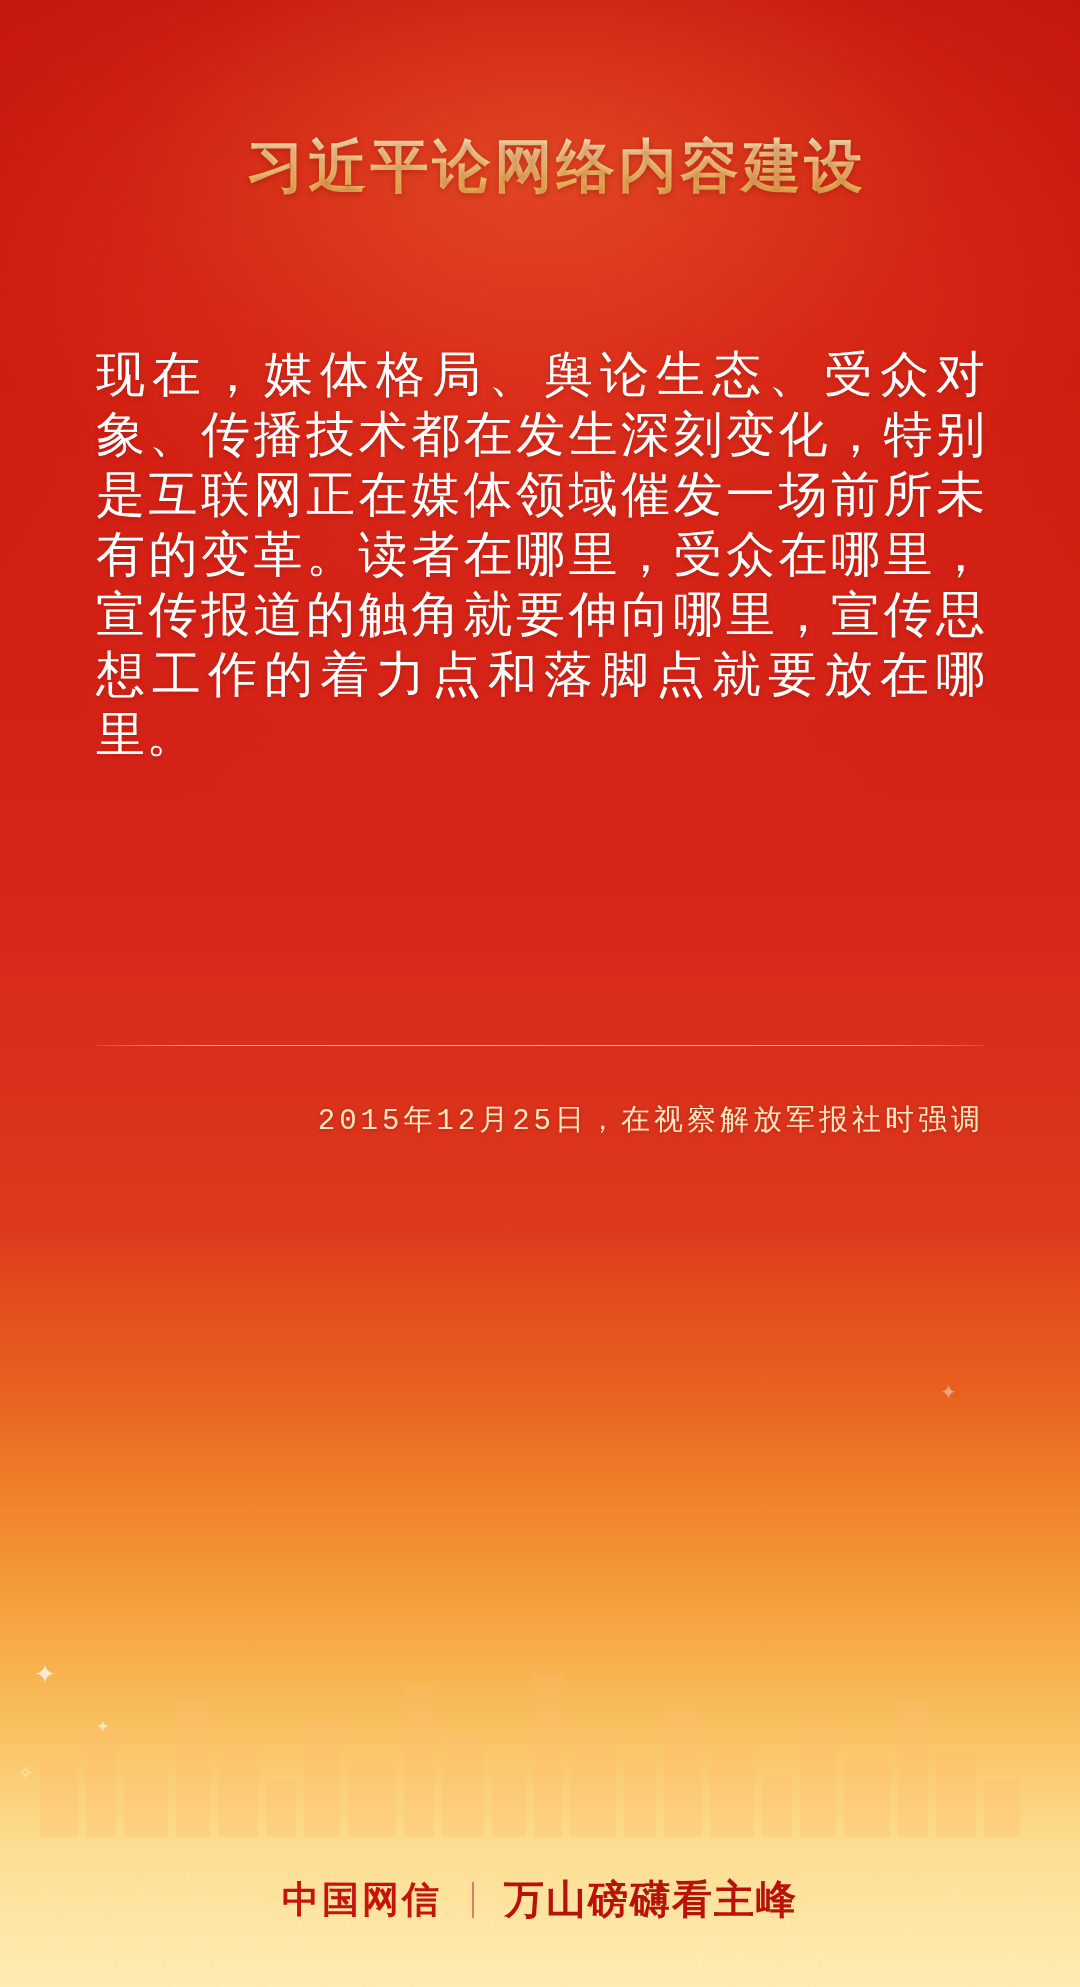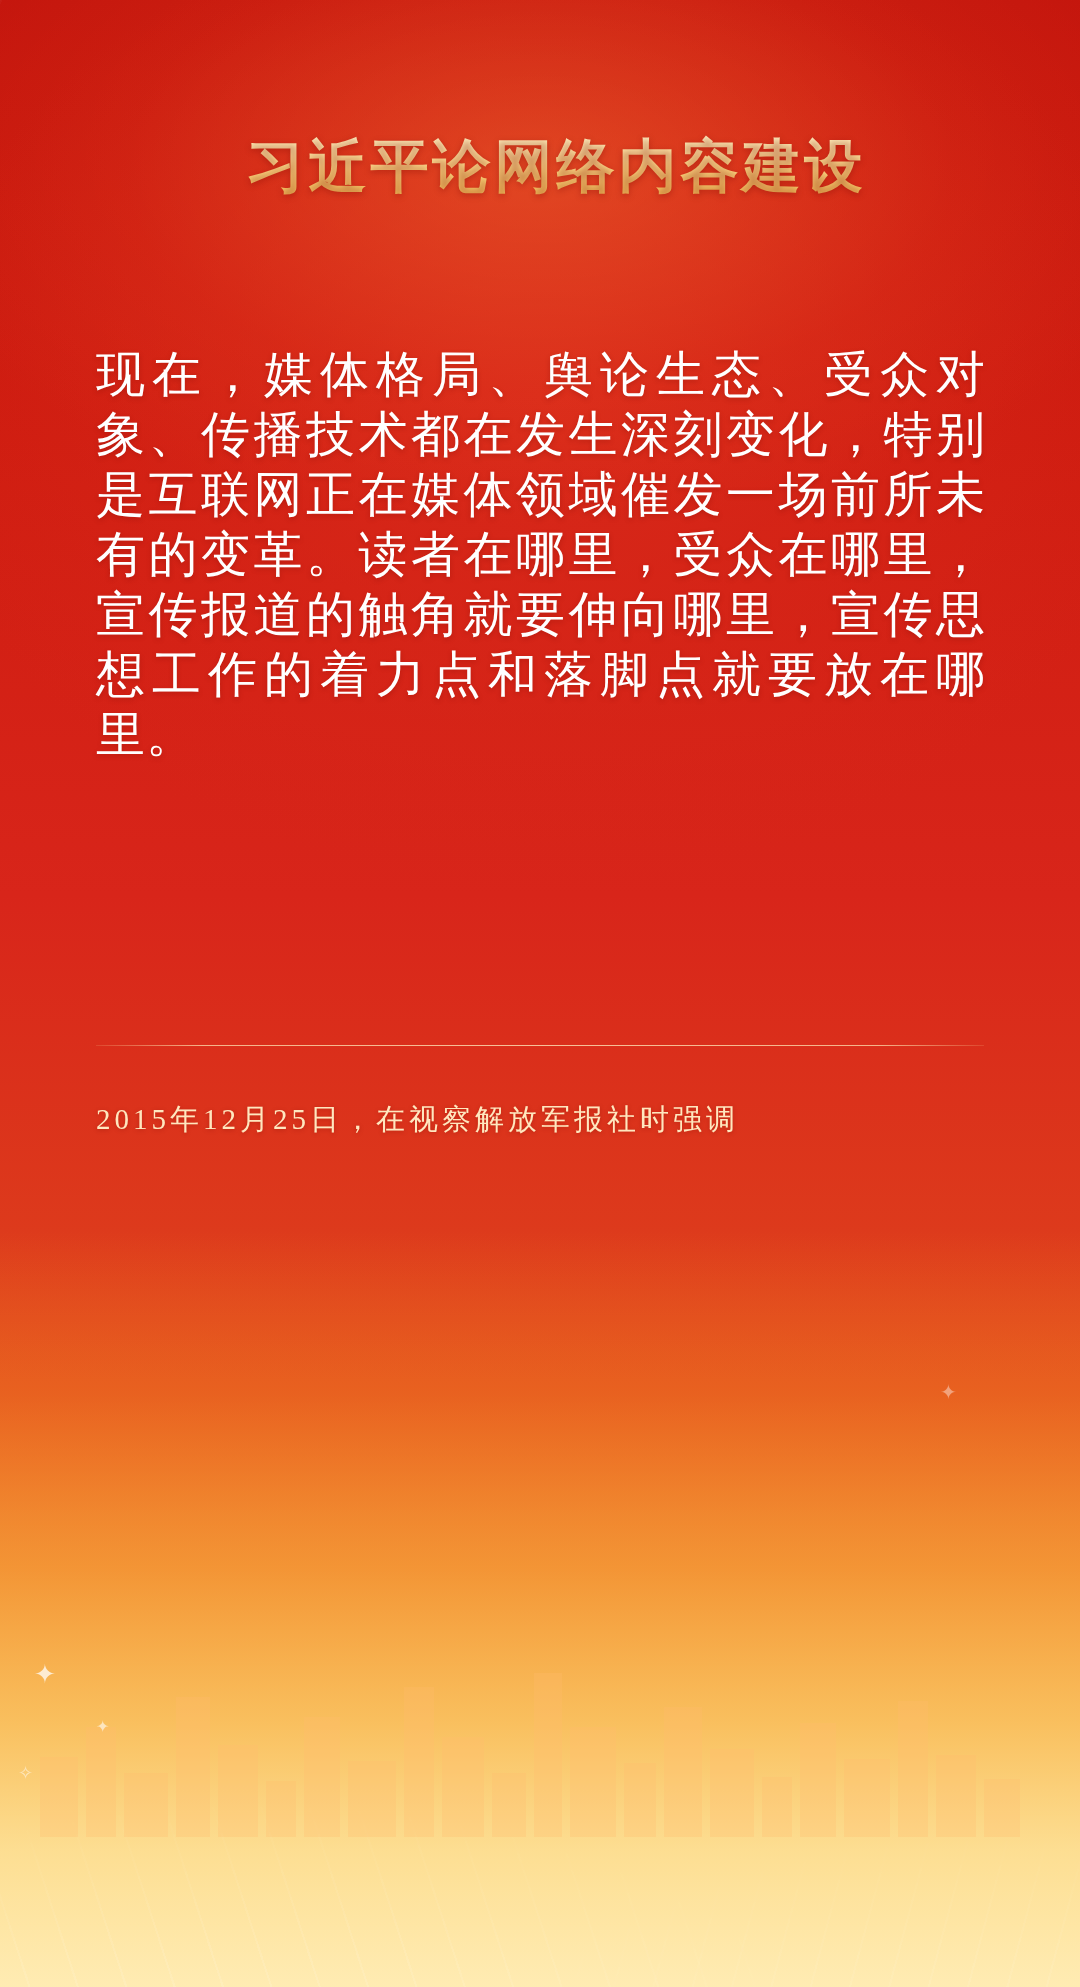--- a/index.html
+++ b/index.html
@@ -143,23 +143,23 @@
     top: 1045px;
     height: 1px;
     background: linear-gradient(90deg, rgba(255,214,150,0.15) 0%, rgba(255,225,175,0.75) 12%, rgba(255,230,185,0.8) 50%, rgba(255,225,175,0.75) 88%, rgba(255,214,150,0.15) 100%);
   }
 
   .source {
     position: absolute;
     left: 96px;
     width: 888px;
     top: 1100px;
-    text-align: left;
+    text-align: right;
     color: #ffe7bf;
-    font-family: Liberation Serif, serif;
+    font-family: Liberation Mono, monospace;
     font-size: 29px;
     letter-spacing: 4px;
     text-shadow: 0 1px 4px rgba(120,12,0,0.35);
   }
 
   
   .footer {
     position: absolute;
     left: 0;
     right: 0;
@@ -252,14 +252,19 @@
           <rect x="984" y="202" width="36" height="58"></rect>
         </g>
       </svg>
     </div>
     <div class="sparkle s1">✦</div>
     <div class="sparkle s2">✦</div>
     <div class="sparkle s3">✧</div>
     <div class="sparkle s4">✦</div>
   </div>
 
+  <div class="footer">
+    <div class="footer-left">中国网信</div>
+    <div class="footer-sep"></div>
+    <div class="footer-right">万山磅礴看主峰</div>
+  </div>
 
 </div>
 
 </body></html>

